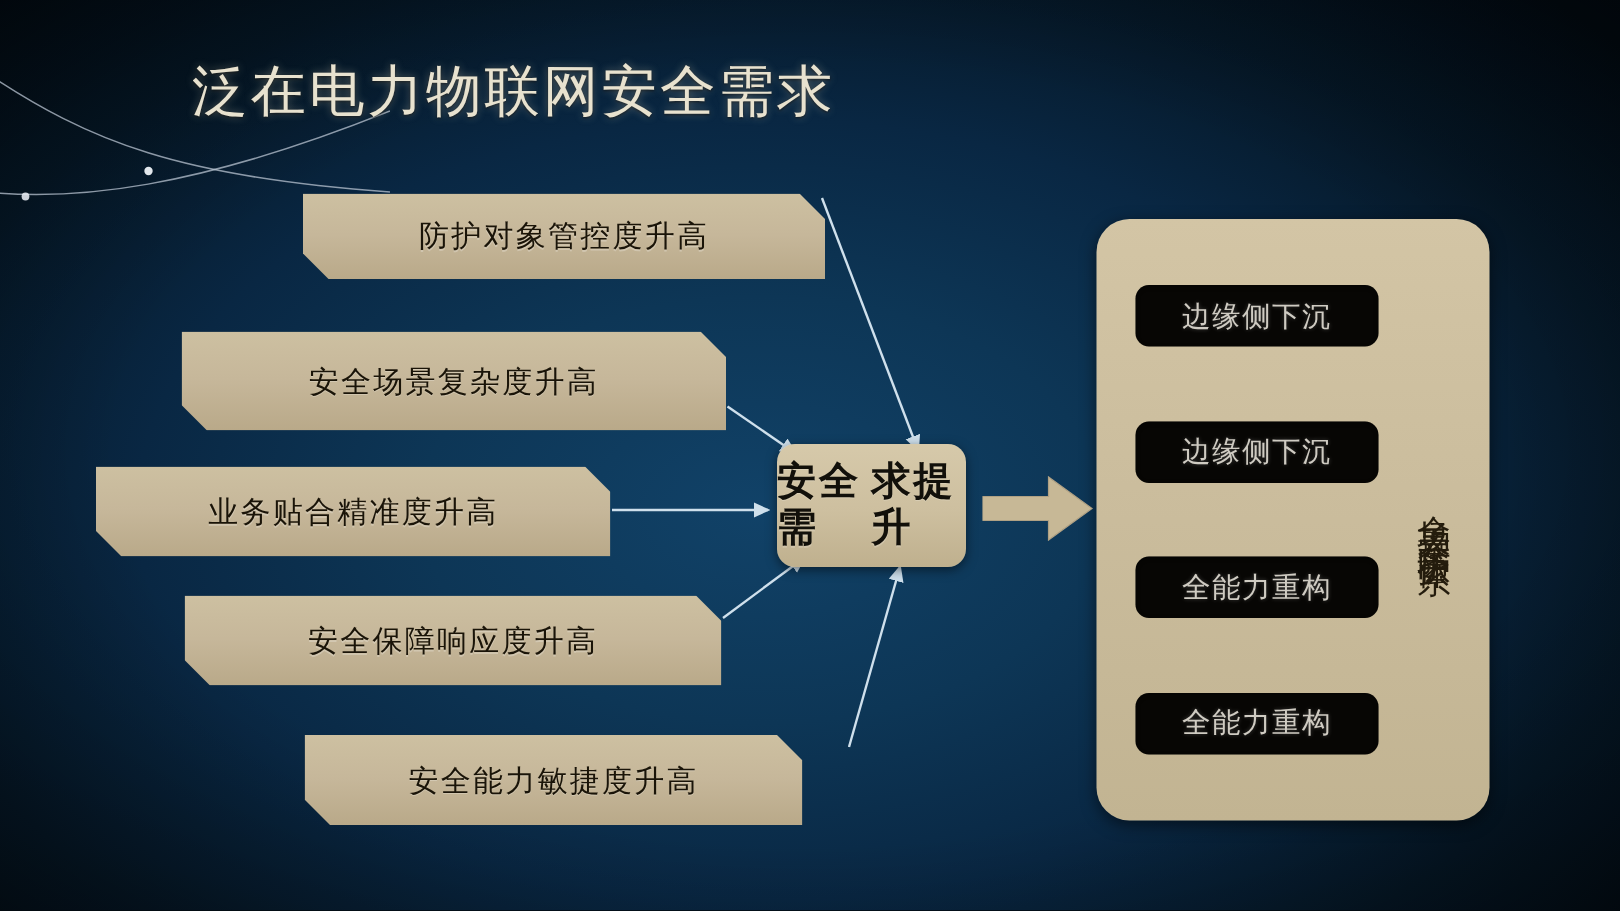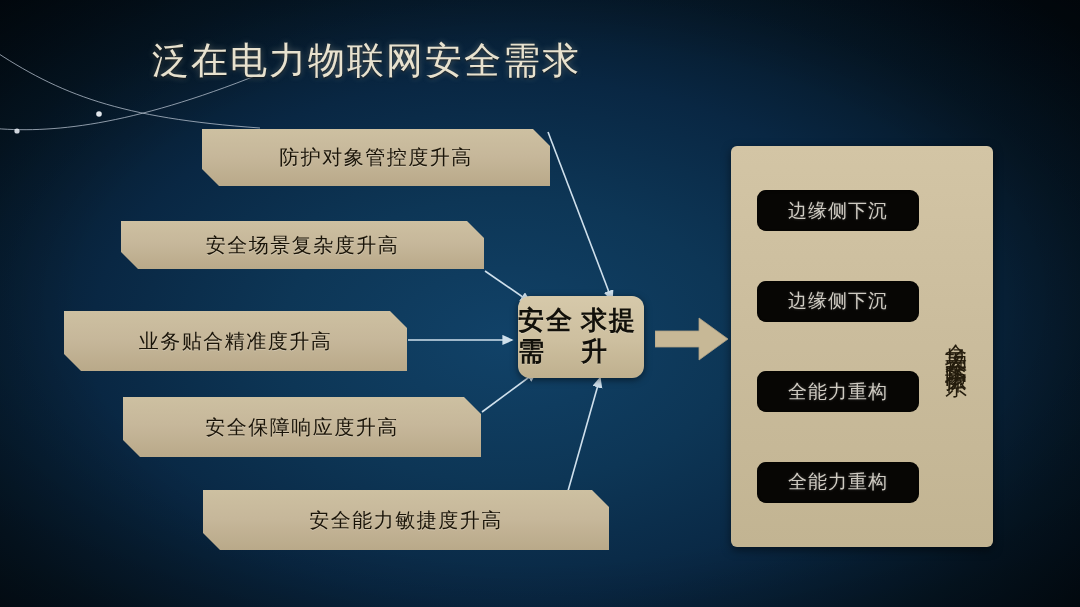--- a/index.html
+++ b/index.html
@@ -44,21 +44,20 @@
     position: absolute;
     left: 128px;
     top: 36px;
     font-size: 37px;
     letter-spacing: 2px;
     font-weight: 400;
     color: #e8e2cf;
     text-shadow: 0 0 6px rgba(240,232,200,0.35), 0 1px 2px rgba(0,0,0,0.8);
     z-index: 5;
     white-space: nowrap;
-    margin-left: 24px;
   }
 
   
   .arrows {
     position: absolute;
     inset: 0;
     z-index: 3;
     pointer-events: none;
   }
 
@@ -102,21 +101,21 @@
   .block-arrow {
     position: absolute;
     z-index: 5;
   }
 
   
   .panel {
     position: absolute;
     z-index: 4;
     background: linear-gradient(180deg, #d3c5a5 0%, #cabc9c 50%, #c2b492 100%);
-    border-radius: 6px;
+    border-radius: 22px;
     box-shadow: 0 3px 10px rgba(0,0,0,0.5);
     display: flex;
   }
   .panel-pills {
     display: flex;
     flex-direction: column;
     justify-content: space-between;
     padding: 44px 0 44px 26px;
     flex: 0 0 auto;
   }
@@ -179,33 +178,33 @@
       <path d="M 482 412 L 536 372"></path>
 
       <path d="M 566 498 L 600 378"></path>
     </g>
   </svg>
 
   <div class="cause" style="left:202px; top:129px; width:348px; height:57px;text-align:right;">
     <span>防护对象管控度升高</span>
   </div>
 
-  <div class="cause" style="left:121px; top:221px; width:363px; height:48px;">
+  <div class="cause" style="left:121px; top:221px; width:363px; height:66px;">
     <span>安全场景复杂度升高</span>
   </div>
 
   <div class="cause" style="left:64px; top:311px; width:343px; height:60px;">
     <span>业务贴合精准度升高</span>
   </div>
 
   <div class="cause" style="left:123px; top:397px; width:358px; height:60px;">
     <span>安全保障响应度升高</span>
   </div>
 
-  <div class="cause" style="left:203px; top:490px; width:406px; height:60px;">
+  <div class="cause" style="left:203px; top:490px; width:332px; height:60px;">
     <span>安全能力敏捷度升高</span>
   </div>
 
   <div class="hub" style="left:518px; top:296px; width:126px; height:82px;">
     <span>安全需</span>
     <span>求提升</span>
   </div>
 
   <svg class="block-arrow" style="left:655px; top:315px; width:74px; height:48px;" viewBox="0 0 74 48">
     <path d="M 0 16 L 44 16 L 44 3 L 73 24 L 44 45 L 44 32 L 0 32 Z" fill="#c7b896" stroke="#b0a184" stroke-width="0.8"></path>

